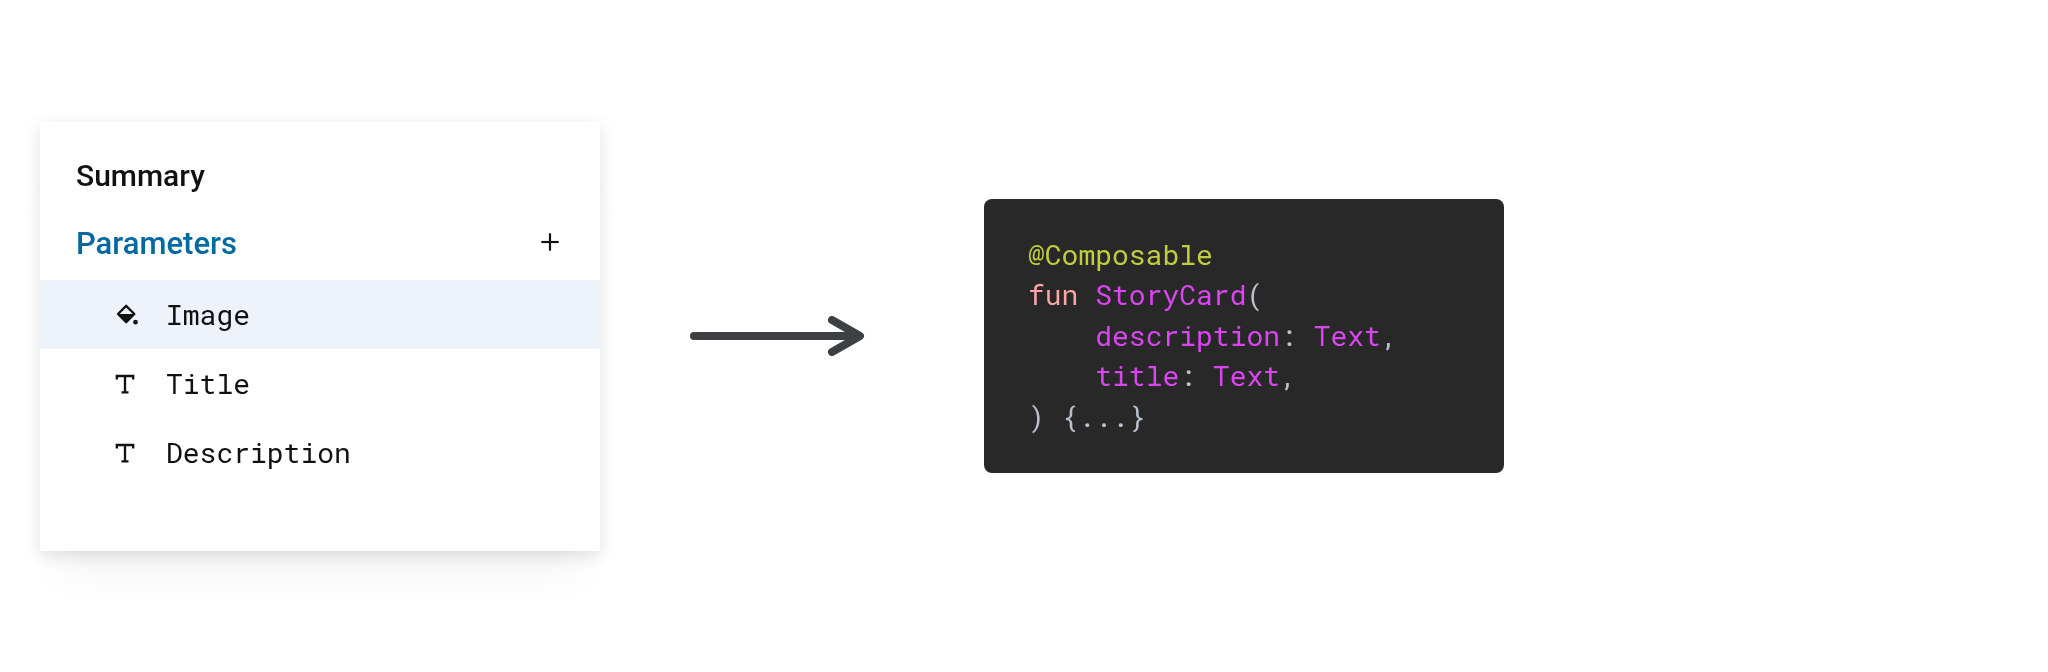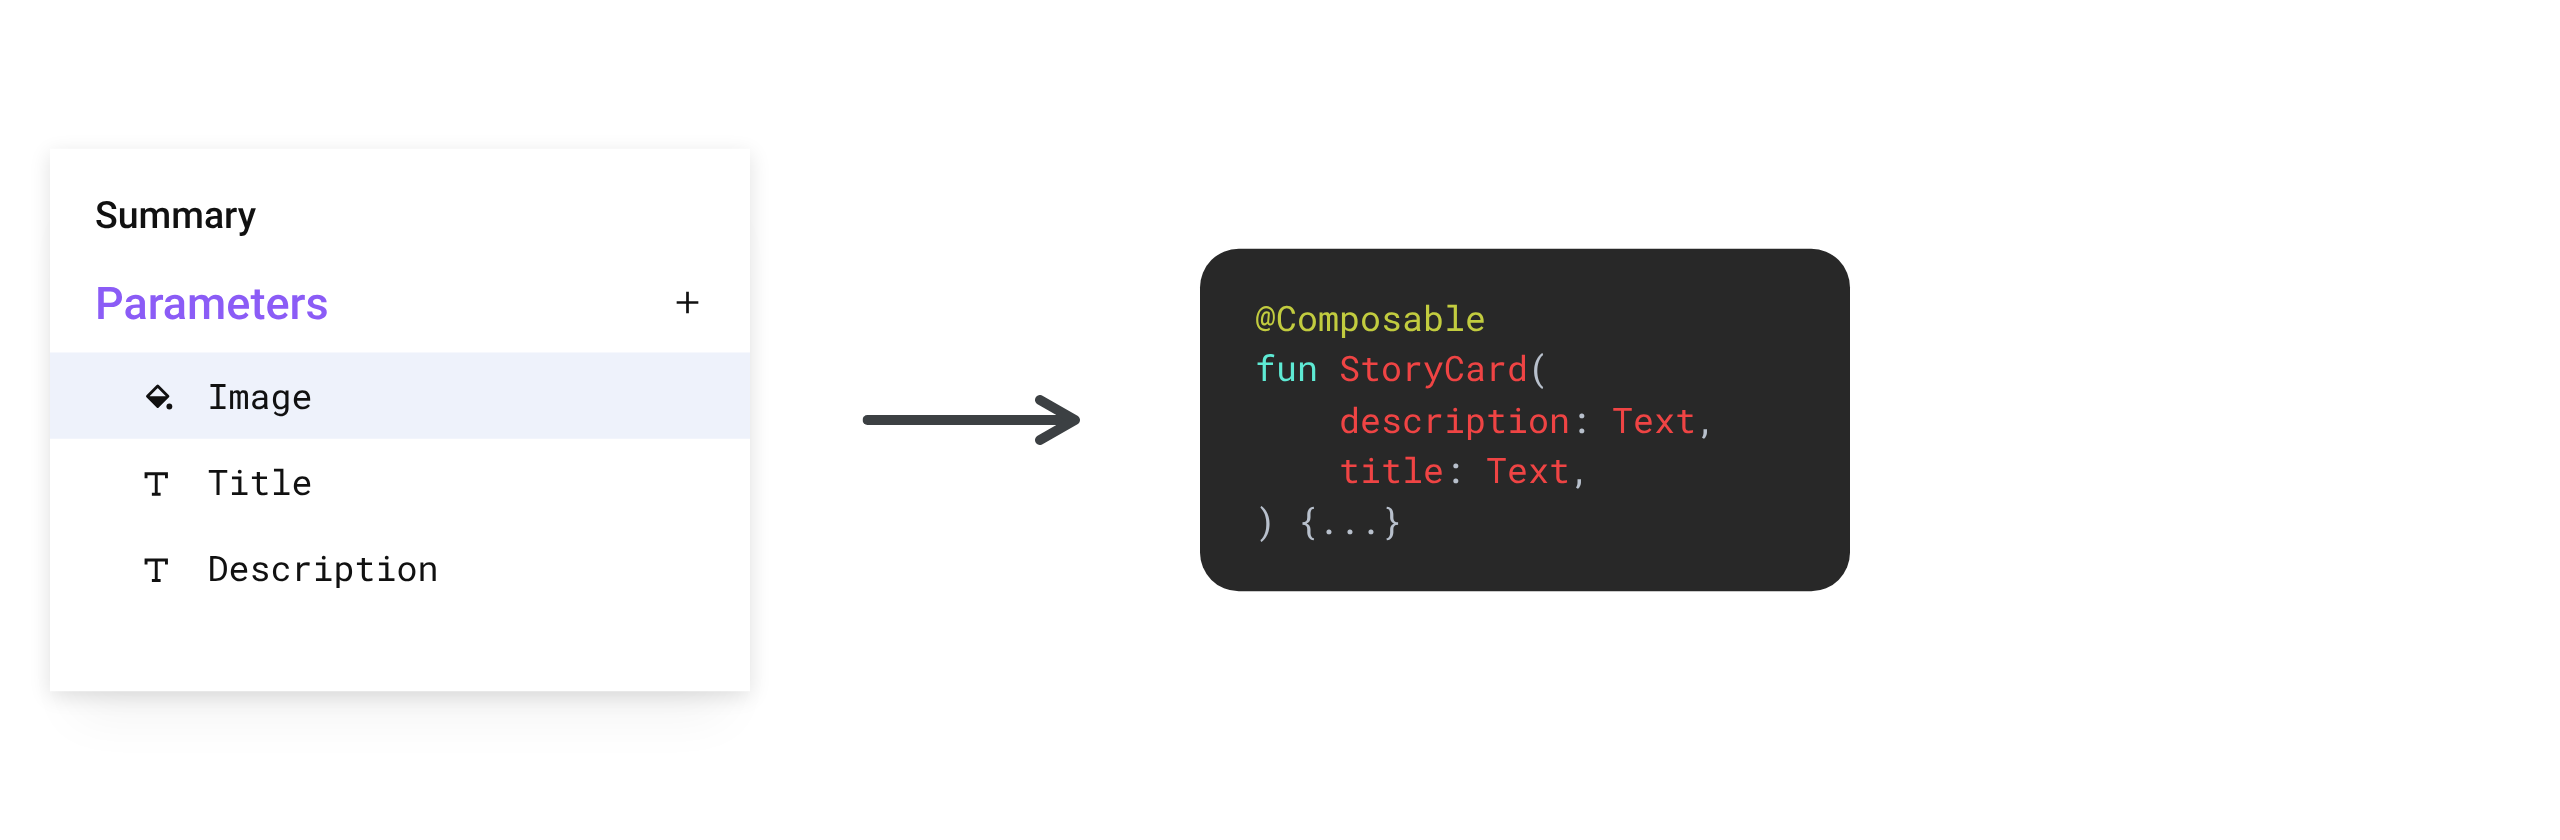--- a/index.html
+++ b/index.html
@@ -35,23 +35,23 @@
       color: #111;
       padding: 0 36px 32px 36px;
     }
     .panel .params-header {
       display: flex;
       align-items: center;
       justify-content: space-between;
       padding: 0 36px 18px 36px;
     }
     .panel .params-header .label {
-      font-size: 36px;
+      font-size: 31px;
       font-weight: 500;
-      color: #8b5cf6;
+      color: #0369a1;
     }
     .panel .params-header .plus {
       width: 28px;
       height: 28px;
       display: flex;
       align-items: center;
       justify-content: center;
       font-size: 36px;
       color: #111;
       line-height: 1;
@@ -92,34 +92,35 @@
       display: flex;
       align-items: center;
       justify-content: center;
     }
     .arrow svg {
       width: 180px;
       height: 40px;
     }
     .code-block {
       background: #282828;
-      border-radius: 31px;
+      border-radius: 8px;
       padding: 36px 44px 36px 44px;
       font-family: "Roboto Mono", ui-monospace, Menlo, Consolas, monospace;
       font-size: 28px;
       line-height: 1.45;
       color: #b8c0cc;
       min-width: 520px;
+      margin-left: 24px;
     }
     .code-block .line {
       white-space: pre;
     }
     .tok-annotation { color: #c2cc3f; }
-    .tok-keyword { color: #5eead4; }
-    .tok-ident { color: #ef4444; }
+    .tok-keyword { color: #fca5a5; }
+    .tok-ident { color: #d946ef; }
     .tok-default { color: #b8c0cc; }
   </style>
 </head>
 <body>
 
 <div class="layout">
 
   <div class="panel">
     <div class="summary-title">Summary</div>
     <div class="params-header">

